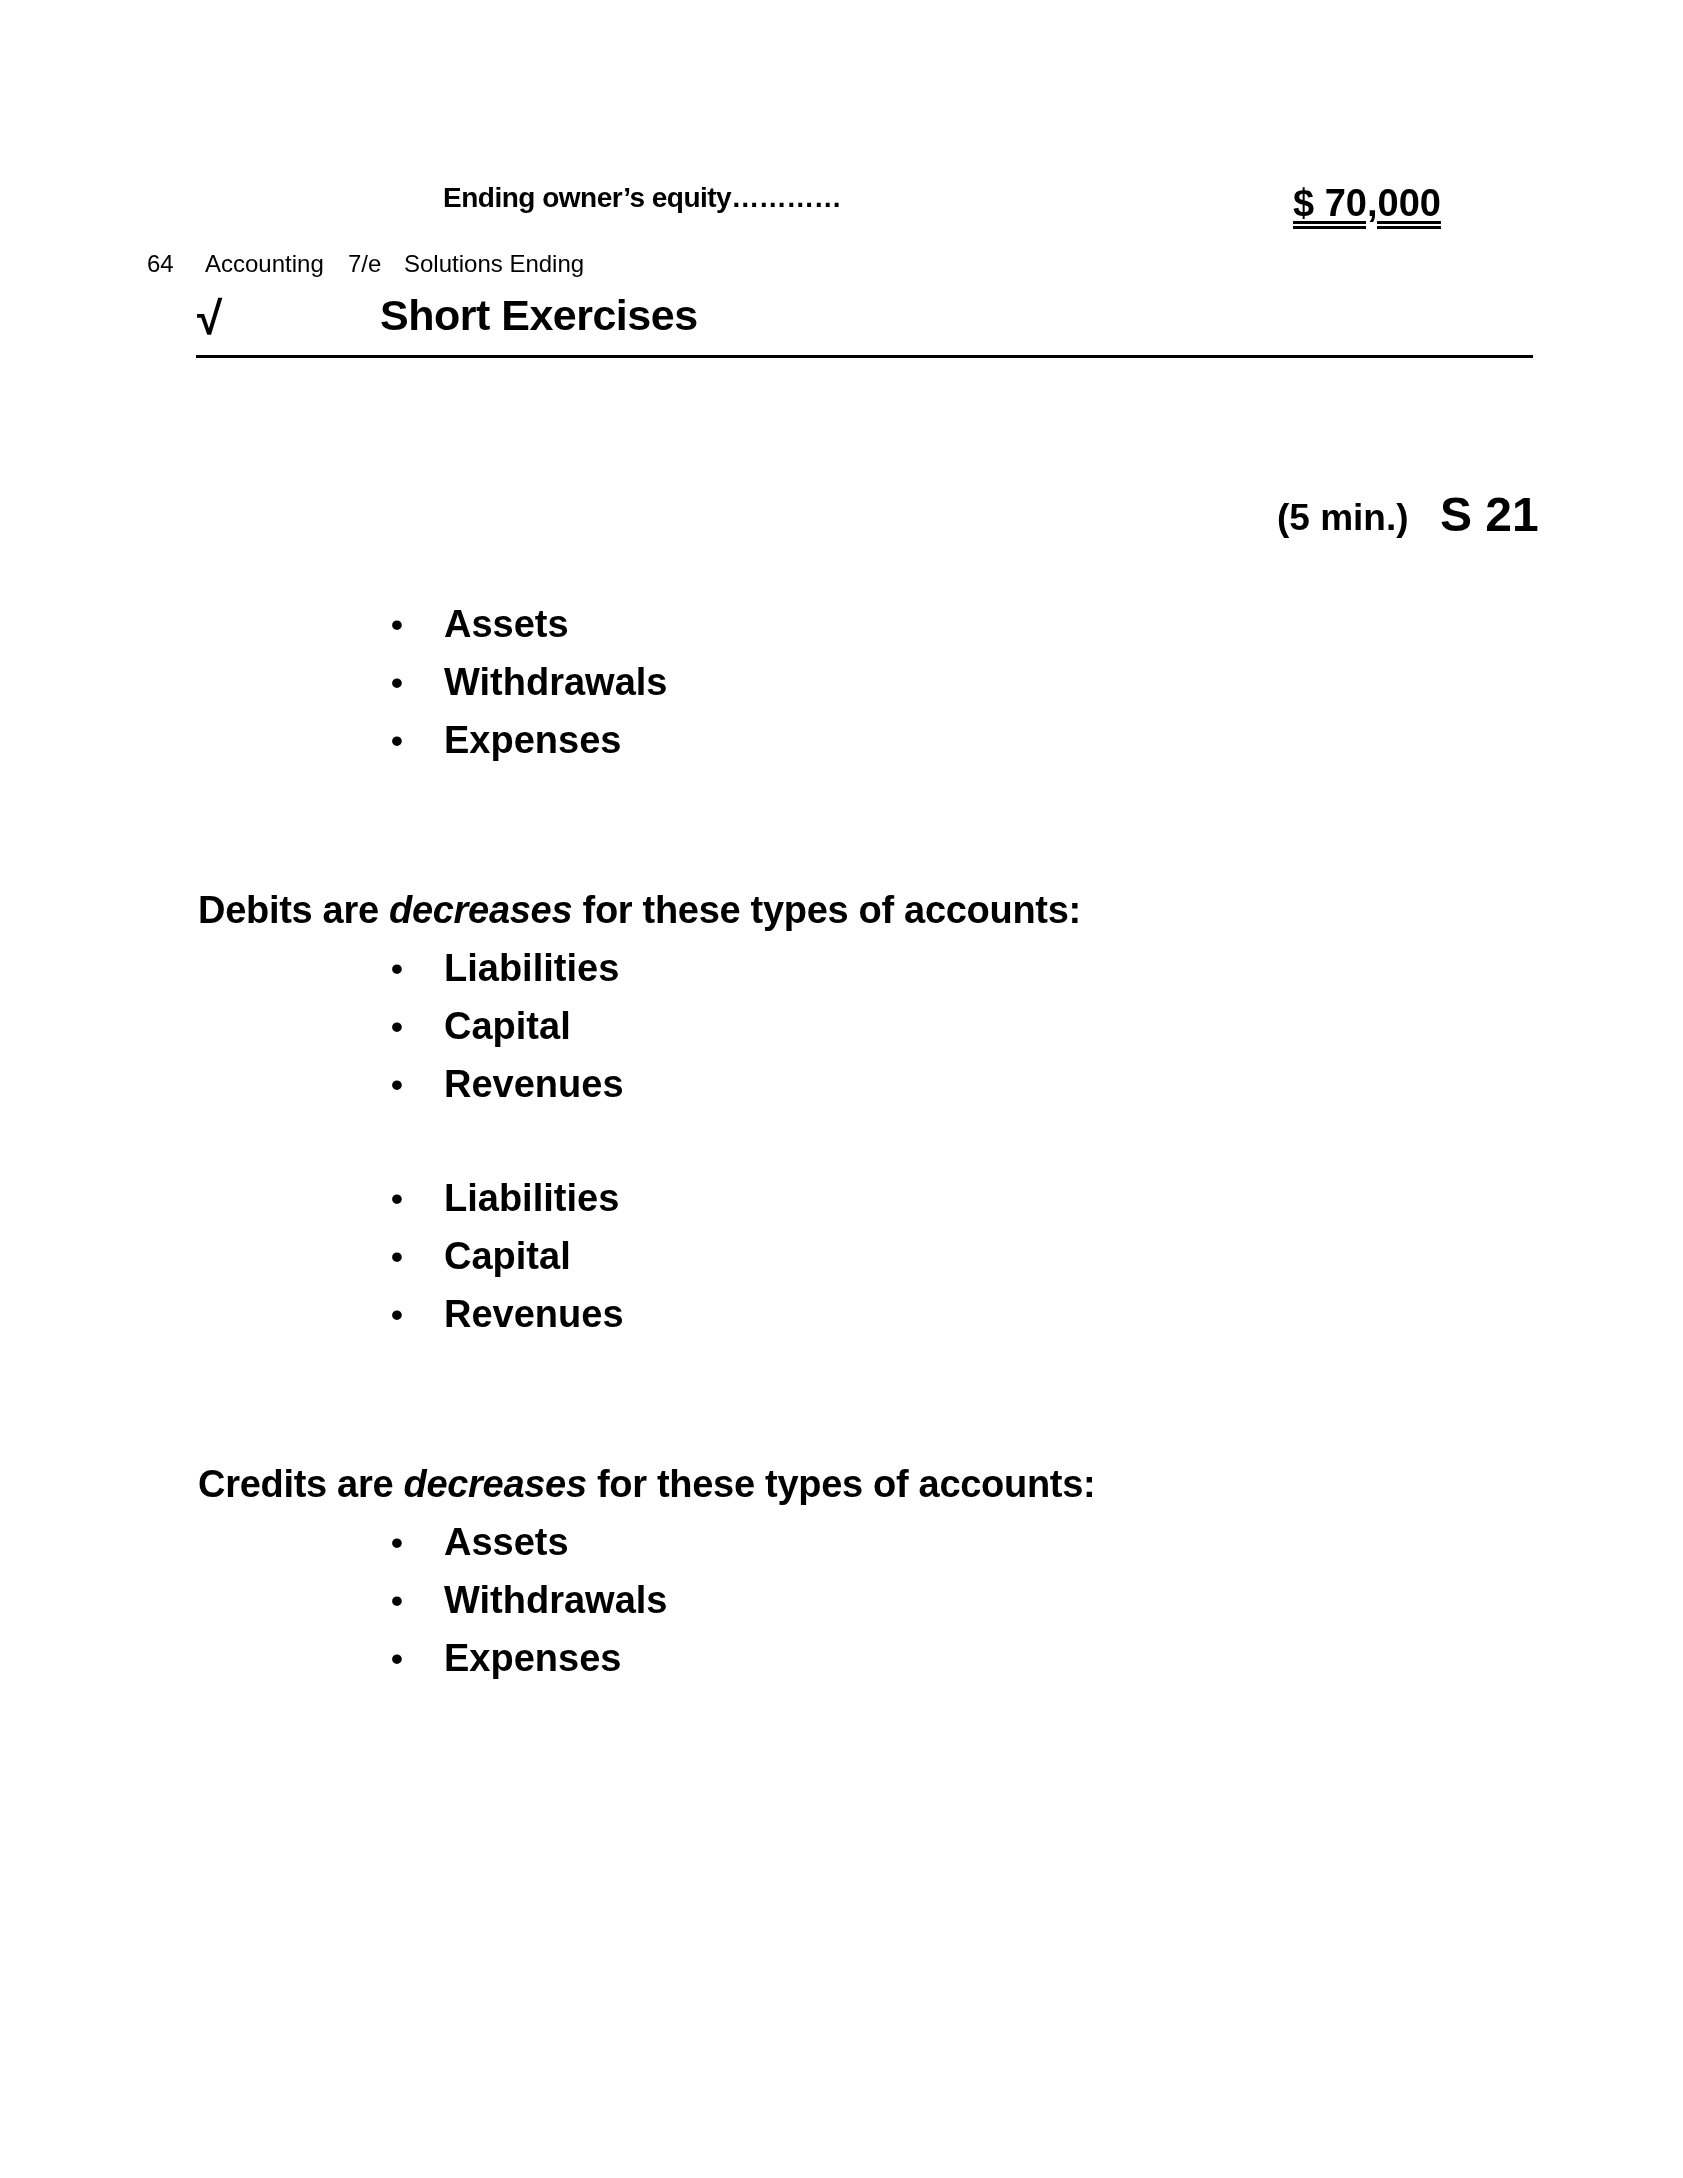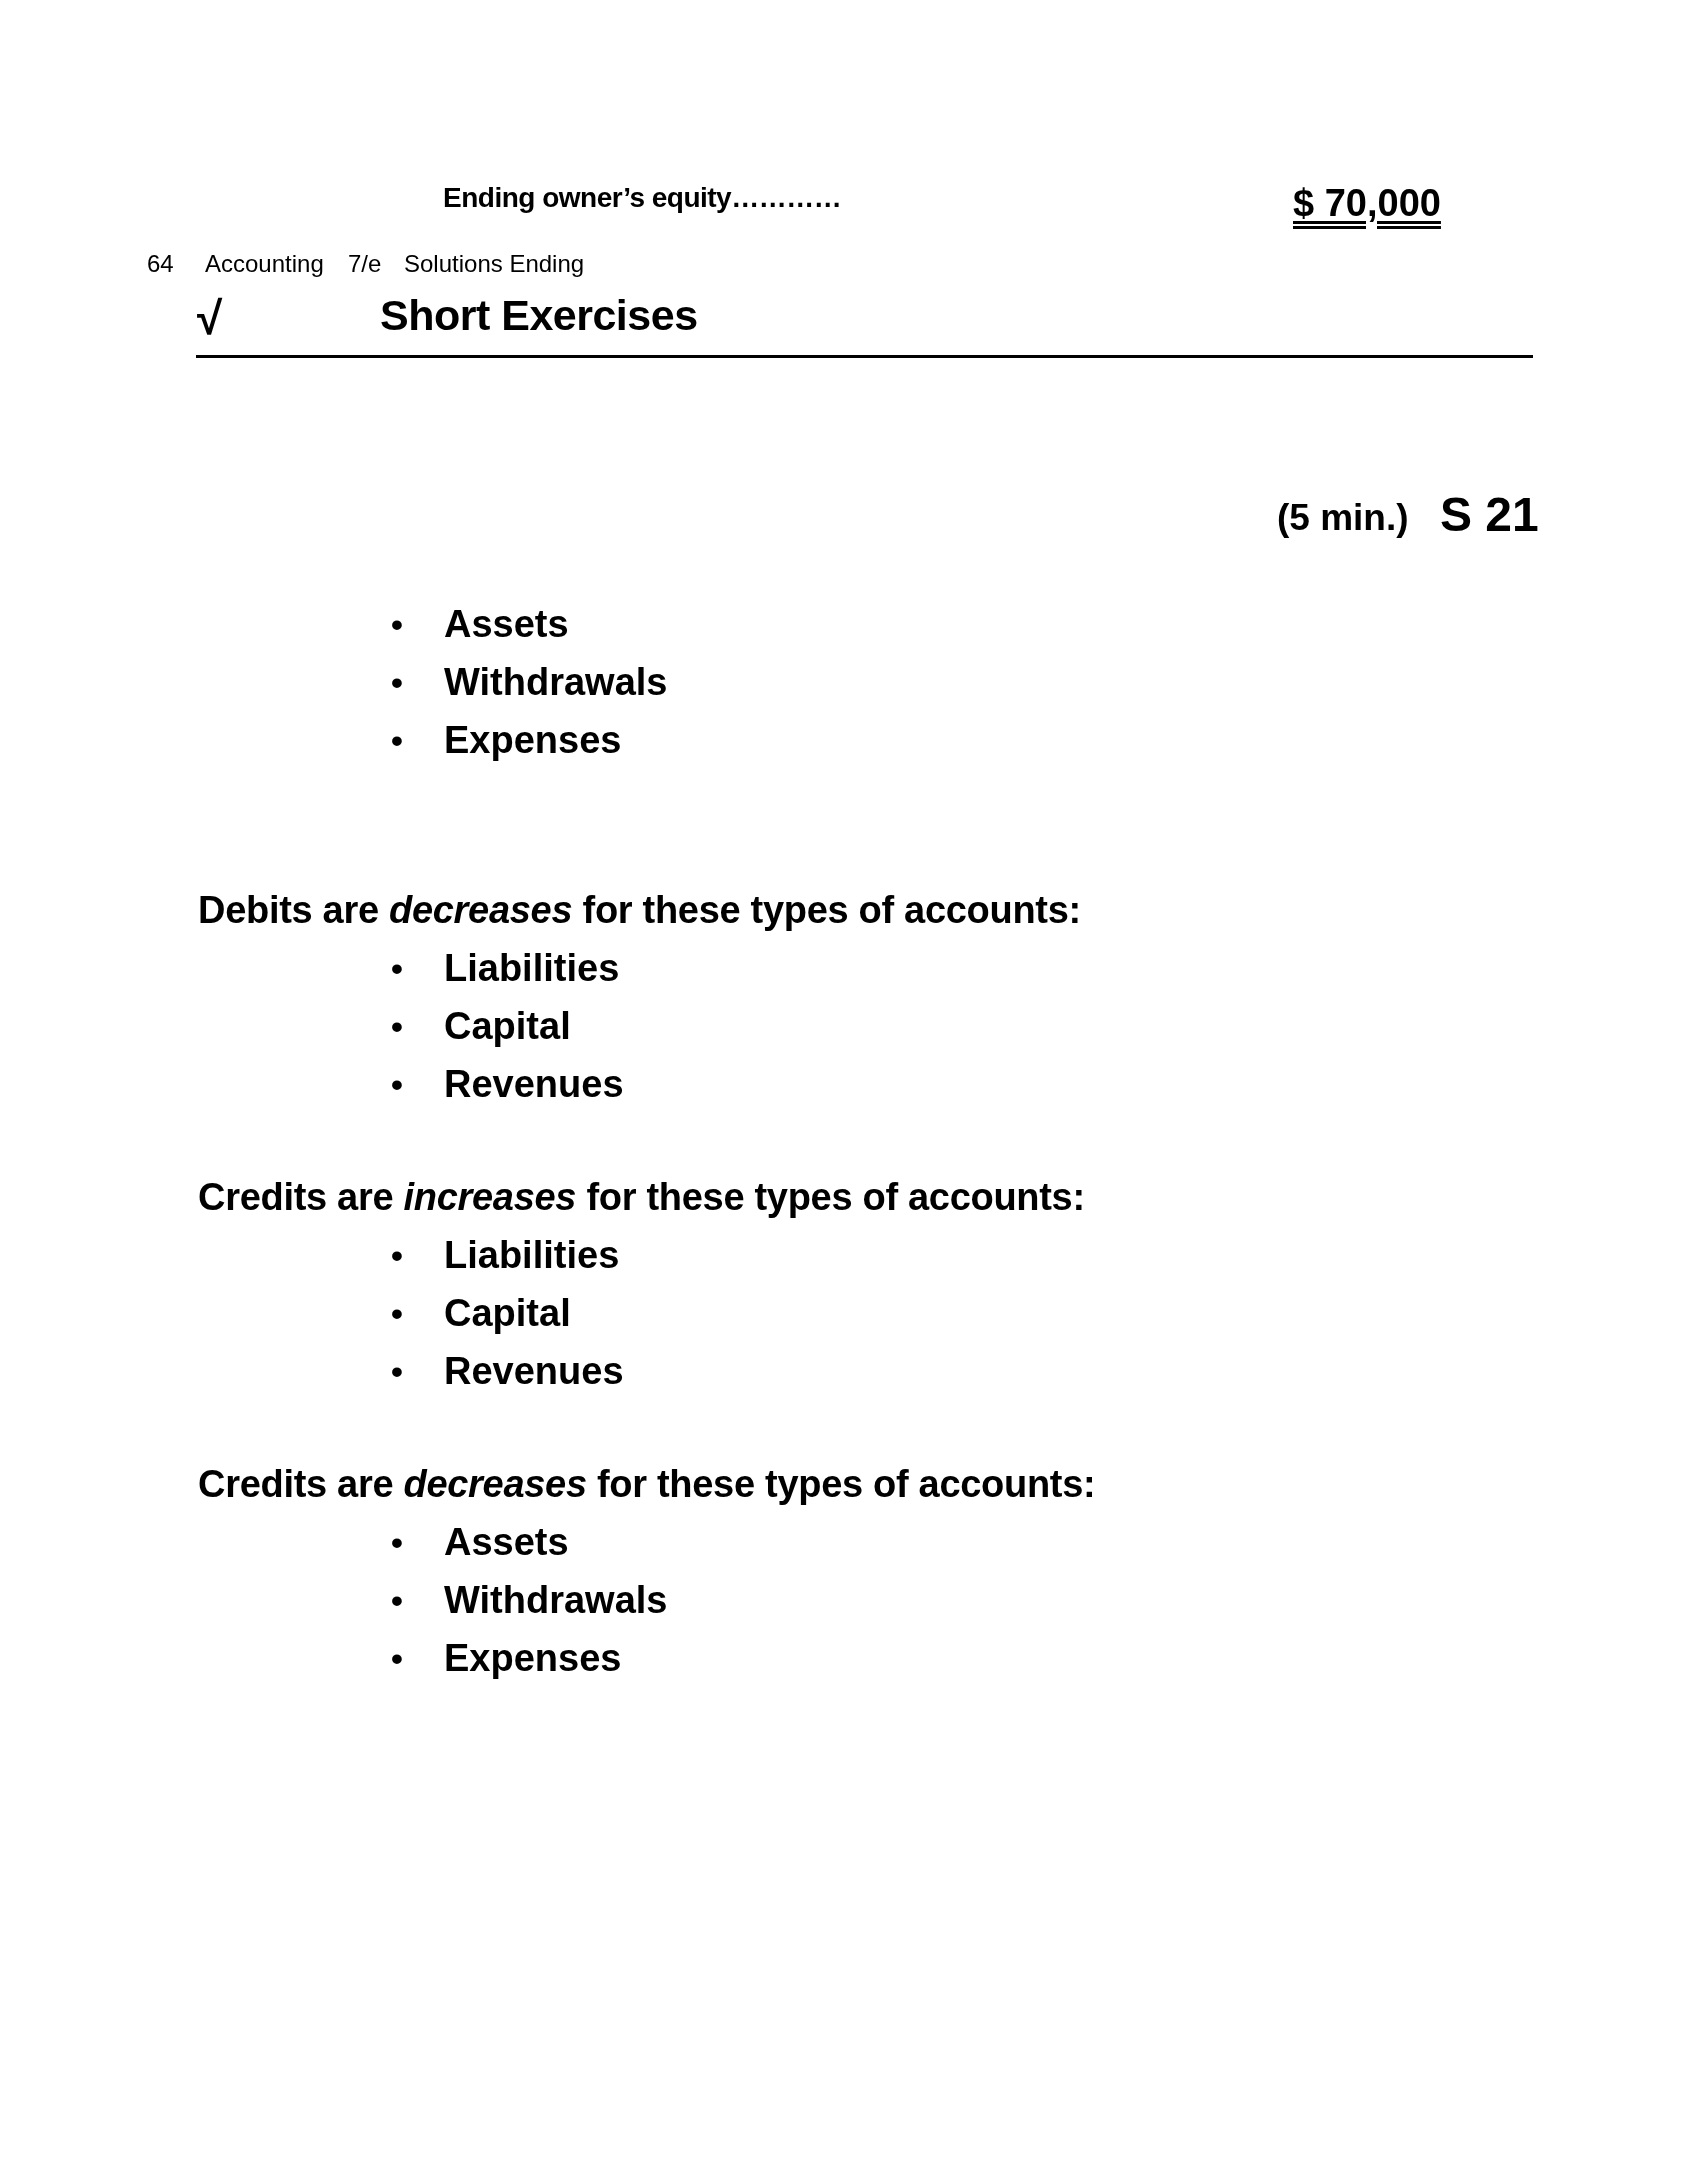--- a/index.html
+++ b/index.html
@@ -74,21 +74,20 @@
         <span class="bullet-text">Capital</span>
       </li>
     <li class="bullet-item">
         <span class="bullet-dot">•</span>
         <span class="bullet-text">Revenues</span>
       </li>
   </ul>
 </div>
 
 <div class="group" style="top:1169px;">
-  <div class="group-heading"><span>Credits are </span><em>increases</em><span> for these types of accounts:</span></div>
   <ul class="bullet-list">
     <li class="bullet-item">
         <span class="bullet-dot">•</span>
         <span class="bullet-text">Liabilities</span>
       </li>
     <li class="bullet-item">
         <span class="bullet-dot">•</span>
         <span class="bullet-text">Capital</span>
       </li>
     <li class="bullet-item">

